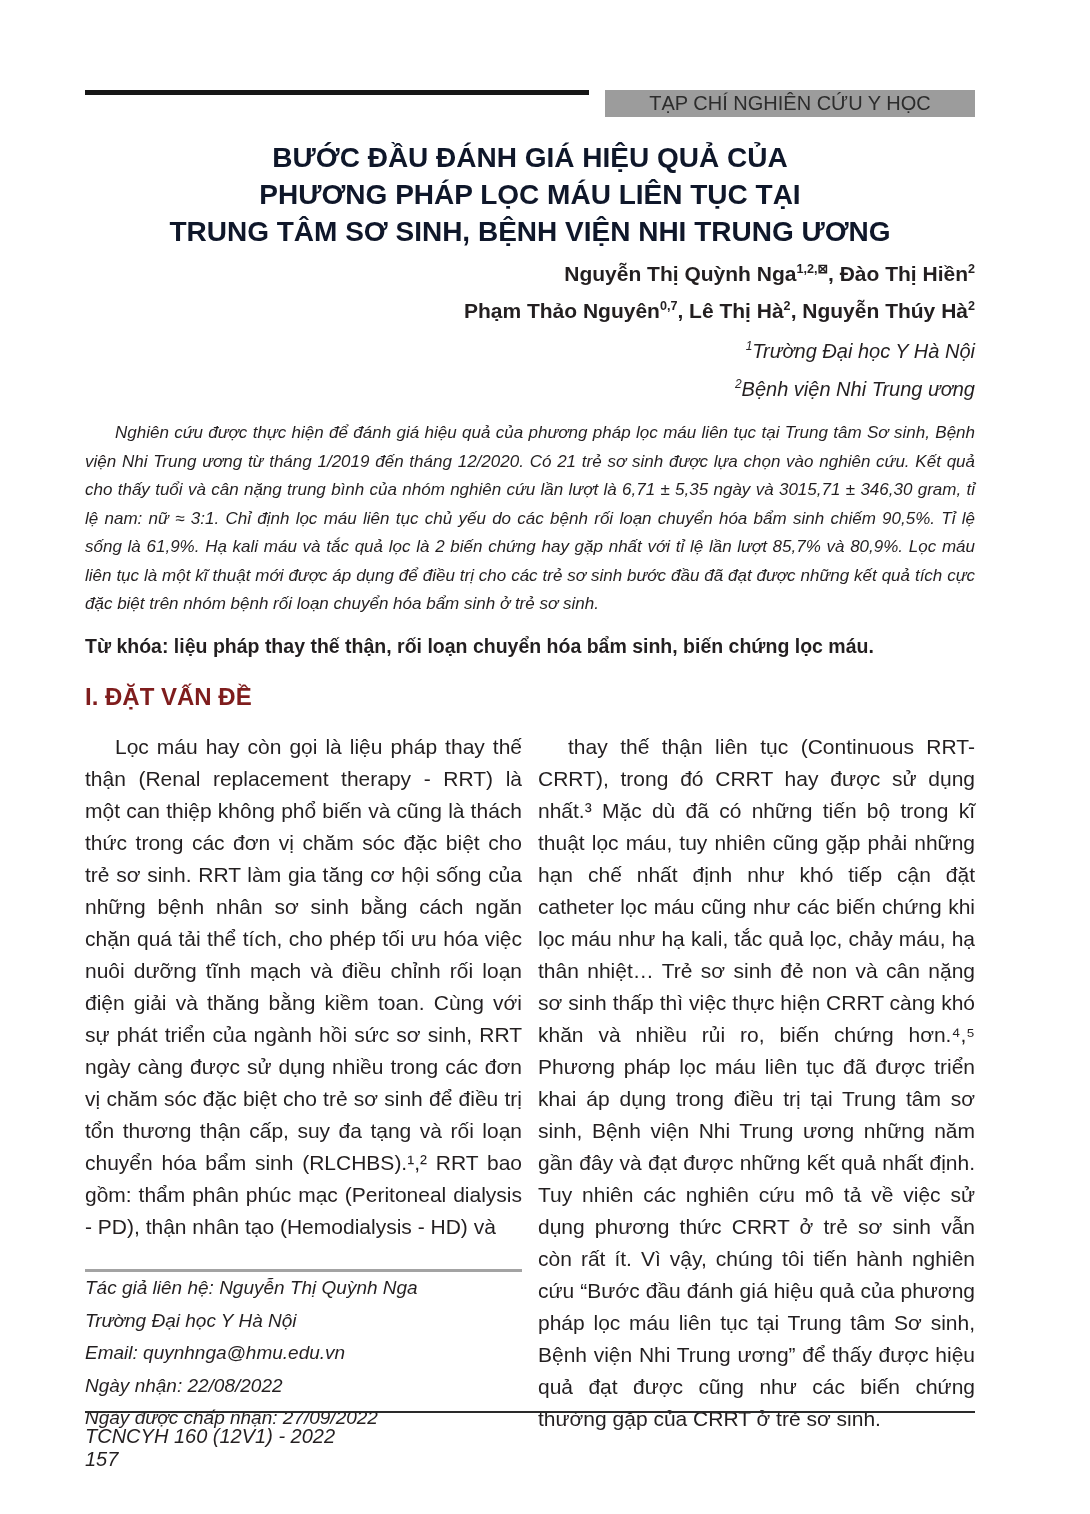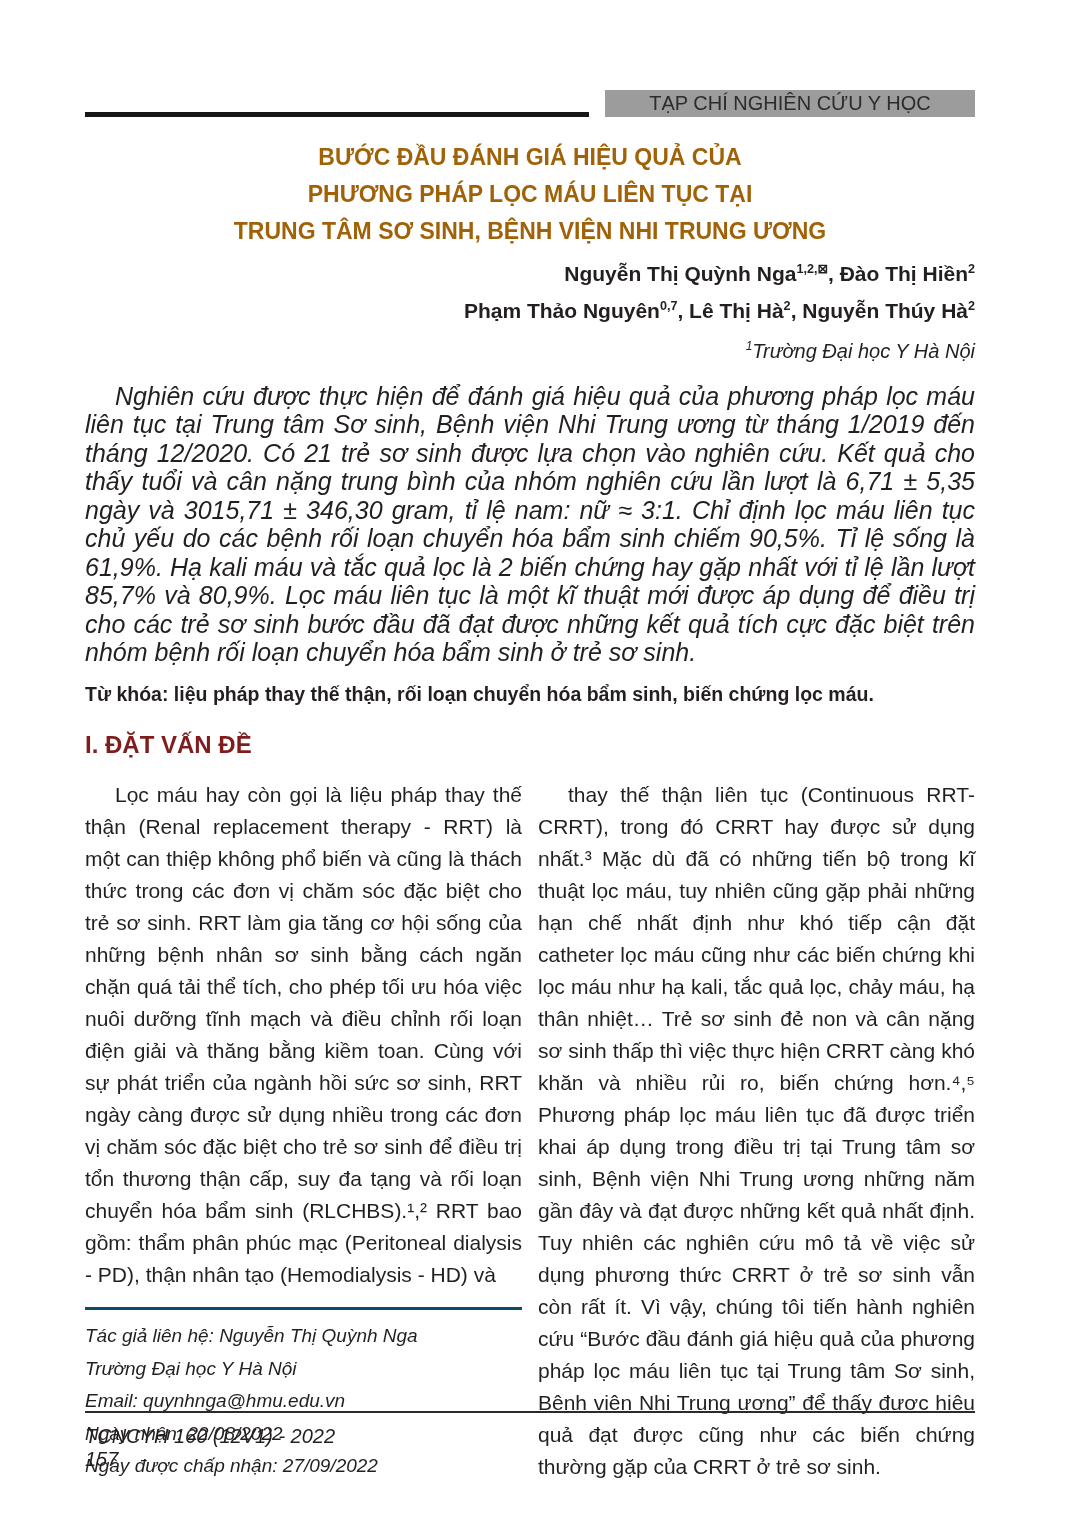--- a/index.html
+++ b/index.html
@@ -8,52 +8,52 @@
   .page {
     position: relative;
     width: 1090px;
     height: 1514px;
     background: #ffffff;
     color: #231f20;
     padding: 90px 115px 0 85px;
     overflow: hidden;
   }
   
-  .header-row { display: flex; align-items: flex-end; height: 27px; gap: 16px; }
+  .header-row { display: flex; align-items: flex-start; height: 27px; gap: 16px; }
   .header-rule { flex: 1; height: 5px; background: #161616; }
   .journal-banner {
     width: 370px; height: 27px;
     background: #9c9c9c; color: #2c2c2c;
     display: flex; align-items: center; justify-content: center;
     font-size: 20px; white-space: nowrap;
   }
   
-  .title { margin-top: 22px; text-align: center; font-weight: bold; font-size: 23px; line-height: 37px; color: #a16207; }
+  .title { margin-top: 22px; text-align: center; font-weight: bold; font-size: 28px; line-height: 37px; color: #0f172a; }
   
   .authors { margin-top: 3px; text-align: right; font-weight: bold; font-size: 21px; line-height: 33px; }
   .authors sup { font-size: 60%; margin-top: 8px; }
   
   .affiliations { text-align: right; font-style: italic; font-size: 20px; line-height: 33px; margin-top: 3px; }
   .affiliations sup { font-size: 60%; }
   
   .abstract {
-    margin-top: 14px; font-style: italic; font-size: 25px; line-height: 28.5px;
+    margin-top: 14px; font-style: italic; font-size: 17px; line-height: 28.5px;
     text-align: justify; text-indent: 30px;
   }
   
   .keywords { margin-top: 14px; font-weight: bold; font-size: 19.5px; line-height: 26px; }
   
   .section-heading { margin-top: 24px; font-size: 24px; font-weight: bold; color: #7f1d1d; }
   
   .columns { margin-top: 20px; display: flex; gap: 16px; }
   .col { flex: 1; min-width: 0; }
   .col-left { display: flex; flex-direction: column; min-height: 700px; }
   .body-text { font-size: 21px; line-height: 32px; text-align: justify; text-indent: 30px; }
   
-  .correspondence { margin-top: auto; border-top: 3px solid #0c4a6e; padding-top: 10px; }
+  .correspondence { margin-top: auto; border-top: 3px solid #a3a3a3; }
   .corr-line { font-style: italic; font-size: 19px; line-height: 32.5px; }
   
   .footer {
     position: absolute; left: 85px; right: 115px; top: 1411px;
     border-top: 2px solid #2a2a2a; padding-top: 12px;
     display: flex; justify-content: space-between;
     font-style: italic; font-size: 20px; flex-direction: column;
   }
 </style>
 </head>
@@ -72,20 +72,21 @@
     <div>TRUNG TÂM SƠ SINH, BỆNH VIỆN NHI TRUNG ƯƠNG</div>
   </div>
 
   <div class="authors">
     <div class="author-line"><span>Nguyễn Thị Quỳnh Nga</span><sup>1,2,⊠</sup>, <span>Đào Thị Hiền</span><sup>2</sup></div>
     <div class="author-line"><span>Phạm Thảo Nguyên</span><sup>0,7</sup>, <span>Lê Thị Hà</span><sup>2</sup>, <span>Nguyễn Thúy Hà</span><sup>2</sup></div>
   </div>
 
   <div class="affiliations">
     <div><sup>1</sup><span>Trường Đại học Y Hà Nội</span></div>
+    <div><sup>2</sup><span>Bệnh viện Nhi Trung ương</span></div>
   </div>
 
   <p class="abstract">Nghiên cứu được thực hiện để đánh giá hiệu quả của phương pháp lọc máu liên tục tại Trung tâm Sơ sinh, Bệnh viện Nhi Trung ương từ tháng 1/2019 đến tháng 12/2020. Có 21 trẻ sơ sinh được lựa chọn vào nghiên cứu. Kết quả cho thấy tuổi và cân nặng trung bình của nhóm nghiên cứu lần lượt là 6,71 ± 5,35 ngày và 3015,71 ± 346,30 gram, tỉ lệ nam: nữ ≈ 3:1. Chỉ định lọc máu liên tục chủ yếu do các bệnh rối loạn chuyển hóa bẩm sinh chiếm 90,5%. Tỉ lệ sống là 61,9%. Hạ kali máu và tắc quả lọc là 2 biến chứng hay gặp nhất với tỉ lệ lần lượt 85,7% và 80,9%. Lọc máu liên tục là một kĩ thuật mới được áp dụng để điều trị cho các trẻ sơ sinh bước đầu đã đạt được những kết quả tích cực đặc biệt trên nhóm bệnh rối loạn chuyển hóa bẩm sinh ở trẻ sơ sinh.</p>
 
   <p class="keywords">Từ khóa: liệu pháp thay thế thận, rối loạn chuyển hóa bẩm sinh, biến chứng lọc máu.</p>
 
   <h2 class="section-heading">I. ĐẶT VẤN ĐỀ</h2>
 
   <div class="columns">
     <div class="col col-left">

